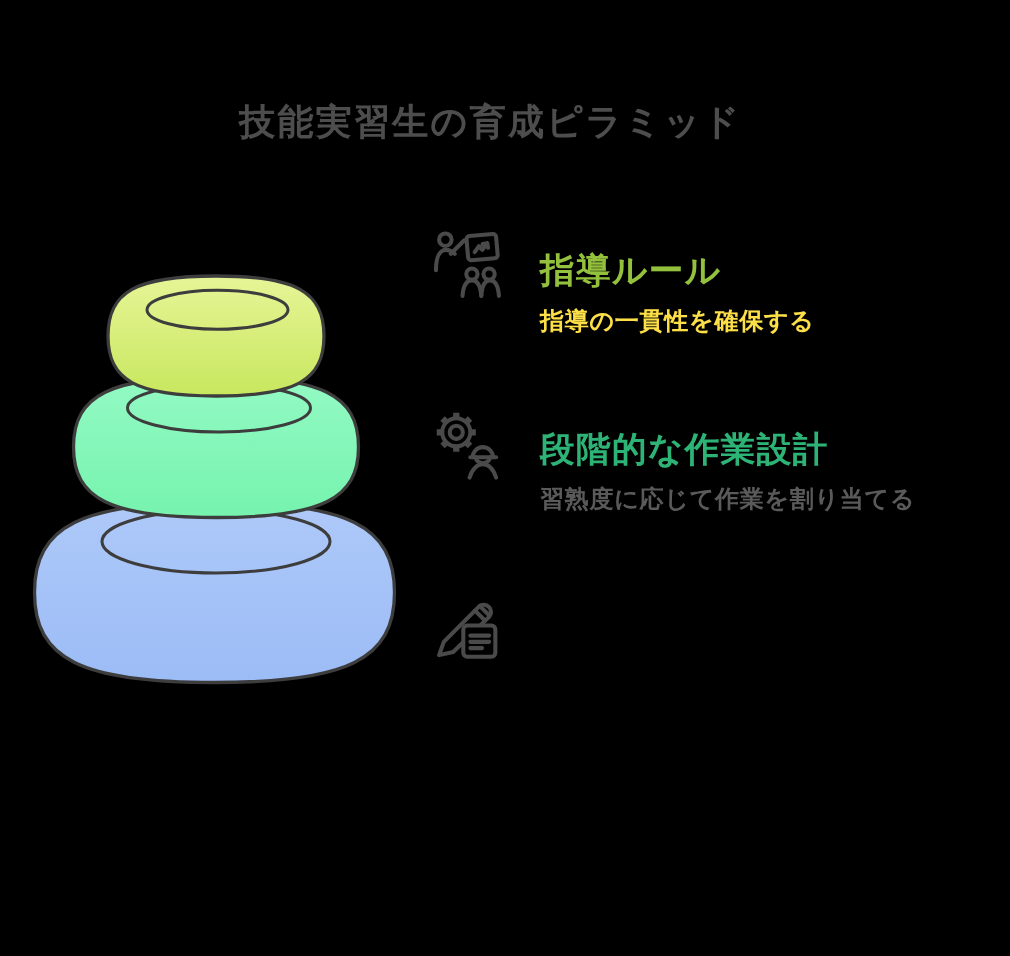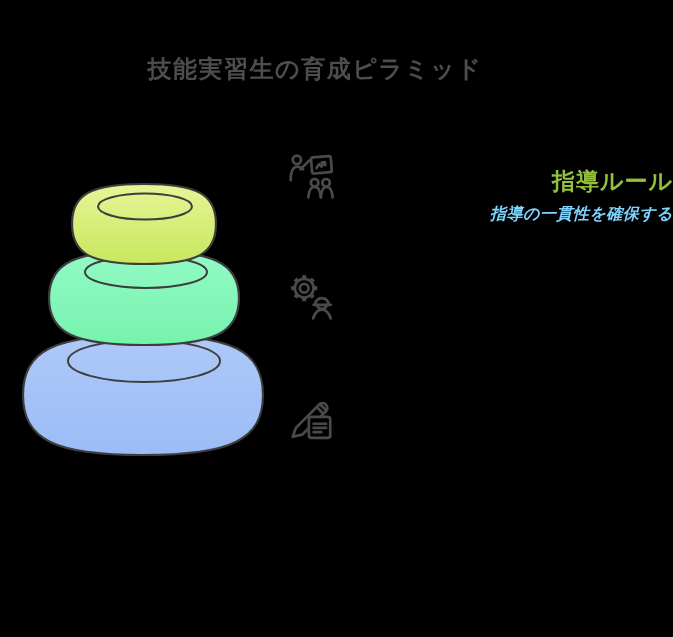--- a/index.html
+++ b/index.html
@@ -6,28 +6,28 @@
   body {
     width:673px; height:637px;
     background:#000000;
     font-family:"DejaVu Sans", sans-serif;
     overflow:hidden;
   }
   .canvas { position:relative; width:673px; height:637px; background:#000000; }
 
   .page-title {
     position:absolute; top:52px; left:0; width:622px;
-    margin:4px; text-align:center;
+    margin:16px; text-align:center;
     font-size:24px; font-weight:700; letter-spacing:1.5px;
     line-height:1.1;
   }
 
   .pyramid-svg { position:absolute; left:0; top:170px; width:290px; height:300px; }
 
-  .item { position:absolute; left:287px; width:386px;text-align:right; }
+  .item { position:absolute; left:287px; width:386px; }
   .item-1 { top:152px; }
   .item-2 { top:271px; }
   .item-3 { top:393px; }
 
   .item-icon { position:absolute; left:0; top:0; width:50px; height:50px; display:block; }
   .item-icon svg { width:50px; height:50px; display:block; }
 
   .item-texts { margin-left:73px; padding-top:16px; }
   .item-title {
     margin:0; font-size:23px; font-weight:700; letter-spacing:1px; line-height:1.2;
@@ -83,21 +83,21 @@
           <path d="M 28,15 l 3,-3.5 l 2,2.5 l 3.5,-4 m -3,0.3 l 3,-0.3 l 0.3,3"></path>
         </g>
         <circle cx="26.5" cy="29.5" r="3.6"></circle>
         <circle cx="37.5" cy="29.5" r="3.6"></circle>
         <path d="M 20.5,43.5 c 0.5,-7.5 3,-10 6,-10 c 3,0 5.5,2.5 6,10"></path>
         <path d="M 32.5,43.5 c 0.5,-7.5 3,-10 5.5,-10 c 3,0 5.3,2.5 5.8,10"></path>
       </svg>
     </span>
     <div class="item-texts">
       <h2 class="item-title" style="color: rgb(148, 193, 61);">指導ルール</h2>
-      <p class="item-desc" style="color: #7dd3fc; font-style: italic;">指導の一貫性を確保する</p>
+      <p class="item-desc" style="color: #fde047;">指導の一貫性を確保する</p>
     </div>
   </div>
 
   <div class="item item-2">
     <span class="item-icon" style="color: rgb(74, 74, 74);">
       <svg viewBox="0 0 48 48" fill="none" stroke="currentColor" stroke-width="2.6" stroke-linecap="round" stroke-linejoin="round">
         <circle cx="16.5" cy="16.5" r="9"></circle>
         <circle cx="16.5" cy="16.5" r="4.2"></circle>
         <g stroke-width="4" stroke-linecap="butt">
           <line x1="25.5" y1="16.5" x2="29" y2="16.5"></line>
@@ -108,20 +108,24 @@
           <line x1="10.1" y1="10.1" x2="7.7" y2="7.7"></line>
           <line x1="16.5" y1="7.5" x2="16.5" y2="4"></line>
           <line x1="22.9" y1="10.1" x2="25.3" y2="7.7"></line>
         </g>
         <path d="M 27,32.5 a 6.5,6.5 0 0 1 13,0"></path>
         <path d="M 25.5,32.5 L 42,32.5"></path>
         <path d="M 28.8,32.5 a 4.8,4.8 0 0 0 9.4,0"></path>
         <path d="M 25,45.5 c 2,-6 5,-8.5 8.5,-8.5 c 3.5,0 6.5,2.5 8.5,8.5"></path>
       </svg>
     </span>
+    <div class="item-texts">
+      <h2 class="item-title" style="color: rgb(46, 179, 119);">段階的な作業設計</h2>
+      <p class="item-desc" style="color: rgb(90, 90, 90);">習熟度に応じて作業を割り当てる</p>
+    </div>
   </div>
 
   <div class="item item-3">
     <span class="item-icon" style="color: rgb(74, 74, 74);">
       <svg viewBox="0 0 48 48" fill="none" stroke="currentColor" stroke-width="2.6" stroke-linecap="round" stroke-linejoin="round">
         <path d="M 5.5,42 L 8.5,33.5 L 31,11 a 4.6,4.6 0 0 1 6.5,6.5 L 14.5,40 L 5.5,42 Z"></path>
         <path d="M 28.5,13.5 l 6,6"></path>
         <path d="M 31.5,10.5 l 6,6"></path>
         <rect x="21" y="23" width="20.5" height="20" rx="2.5" fill="#000000"></rect>
         <path d="M 25.5,29.5 h 12"></path>

